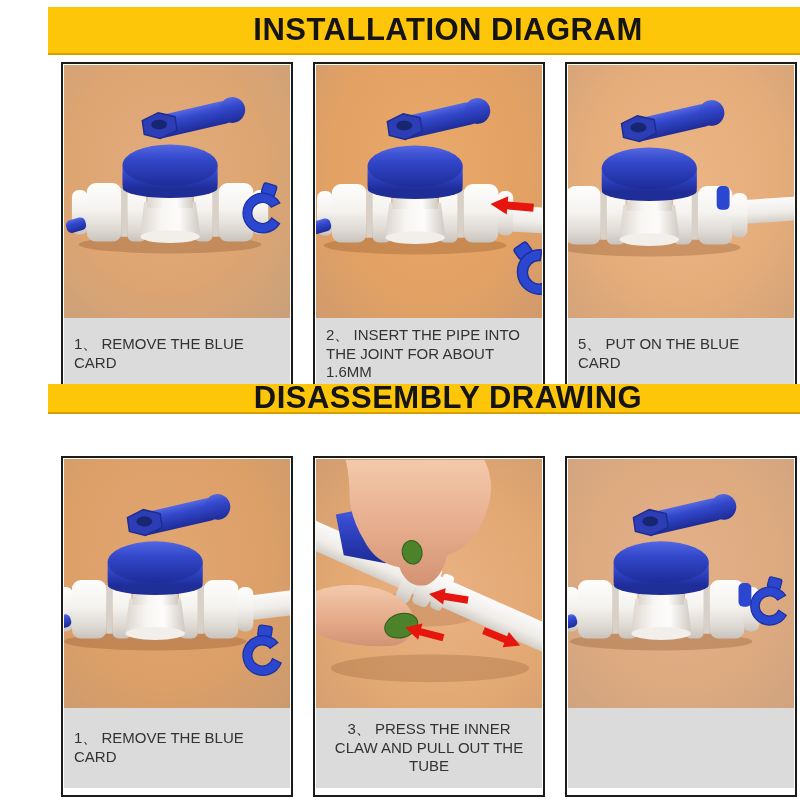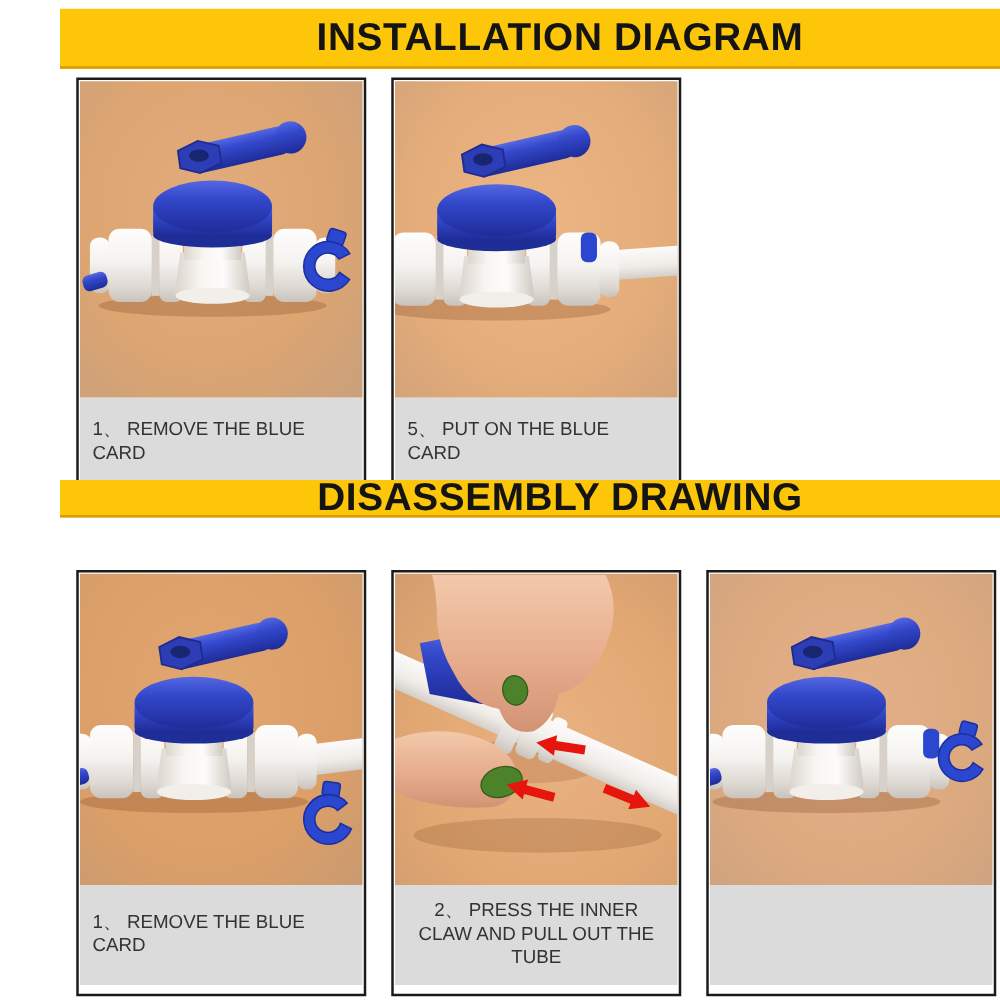--- a/index.html
+++ b/index.html
@@ -126,20 +126,33 @@
     <figure class="panel">
       <div class="photo photo-1">
         <svg viewBox="0 0 228 253">
           <use href="#valve" transform="translate(-5,-3)"></use>
           <use href="#clip" transform="translate(200,148) rotate(18) scale(1.25)"></use>
         </svg>
       </div>
       <figcaption class="caption">1、 REMOVE THE BLUE CARD</figcaption>
     </figure>
 
+    <figure class="panel">
+      <div class="photo photo-2">
+        <svg viewBox="0 0 228 253">
+          <g transform="rotate(3 198 152)">
+            <rect x="196" y="141" width="40" height="26" rx="4" fill="url(#gpipe)"></rect>
+          </g>
+          <use href="#valve" transform="translate(-12,-2)"></use>
+          <use href="#clip" transform="translate(225,208) rotate(-35) scale(1.4)"></use>
+          <use href="#arrow" transform="translate(176,139) rotate(5) scale(1.15)"></use>
+        </svg>
+      </div>
+      <figcaption class="caption">2、 INSERT THE PIPE INTO THE JOINT FOR ABOUT 1.6MM</figcaption>
+    </figure>
 
     <figure class="panel">
       <div class="photo photo-3">
         <svg viewBox="0 0 228 253">
           <g transform="rotate(-4 166 148)">
             <rect x="164" y="136" width="68" height="24" rx="4" fill="url(#gpipe)"></rect>
           </g>
           <use href="#valve" transform="translate(-30,0)"></use>
           <rect x="150" y="121" width="13" height="24" rx="5" style="fill:var(--clip_blue,#2b46cf)"></rect>
         </svg>
@@ -180,21 +193,21 @@
           <path d="M20,55 L85,42 L108,78 Q100,100 70,104 L28,96 Z" fill="url(#gb)"></path>
           <path d="M30,0 L170,0 Q182,25 172,52 Q160,88 132,96 Q128,118 112,126 Q92,130 84,108 Q60,104 48,80 Q36,60 34,40 Q34,16 30,0 Z" fill="url(#gskin)"></path>
           <ellipse cx="97" cy="93" rx="10" ry="12" transform="rotate(-12 97 93)" style="fill:var(--nail_green,#4c8229)" stroke="#2f5c1d" stroke-width="1"></ellipse>
           <path d="M0,132 Q36,120 70,132 Q96,142 99,162 Q99,182 80,187 Q44,190 12,180 L0,174 Z" fill="url(#gskin)"></path>
           <ellipse cx="86" cy="167" rx="17" ry="12" transform="rotate(-18 86 167)" style="fill:var(--nail_green,#4c8229)" stroke="#2f5c1d" stroke-width="1"></ellipse>
           <use href="#arrow" transform="translate(114,135) rotate(9) scale(1.05)"></use>
           <use href="#arrow" transform="translate(90,169) rotate(15) scale(1.05)"></use>
           <use href="#arrow" transform="translate(206,187) rotate(-158) scale(1.05)"></use>
         </svg>
       </div>
-      <figcaption class="caption center">2、 PRESS THE INNER CLAW AND PULL OUT THE TUBE</figcaption>
+      <figcaption class="caption center">3、 PRESS THE INNER CLAW AND PULL OUT THE TUBE</figcaption>
     </figure>
 
     <figure class="panel">
       <div class="photo photo-6">
         <svg viewBox="0 0 228 249">
           <use href="#valve" transform="translate(-18,0)"></use>
           <rect x="172" y="124" width="13" height="24" rx="5" style="fill:var(--clip_blue,#2b46cf)"></rect>
           <use href="#clip" transform="translate(203,147) rotate(15) scale(1.2)"></use>
         </svg>
       </div>

